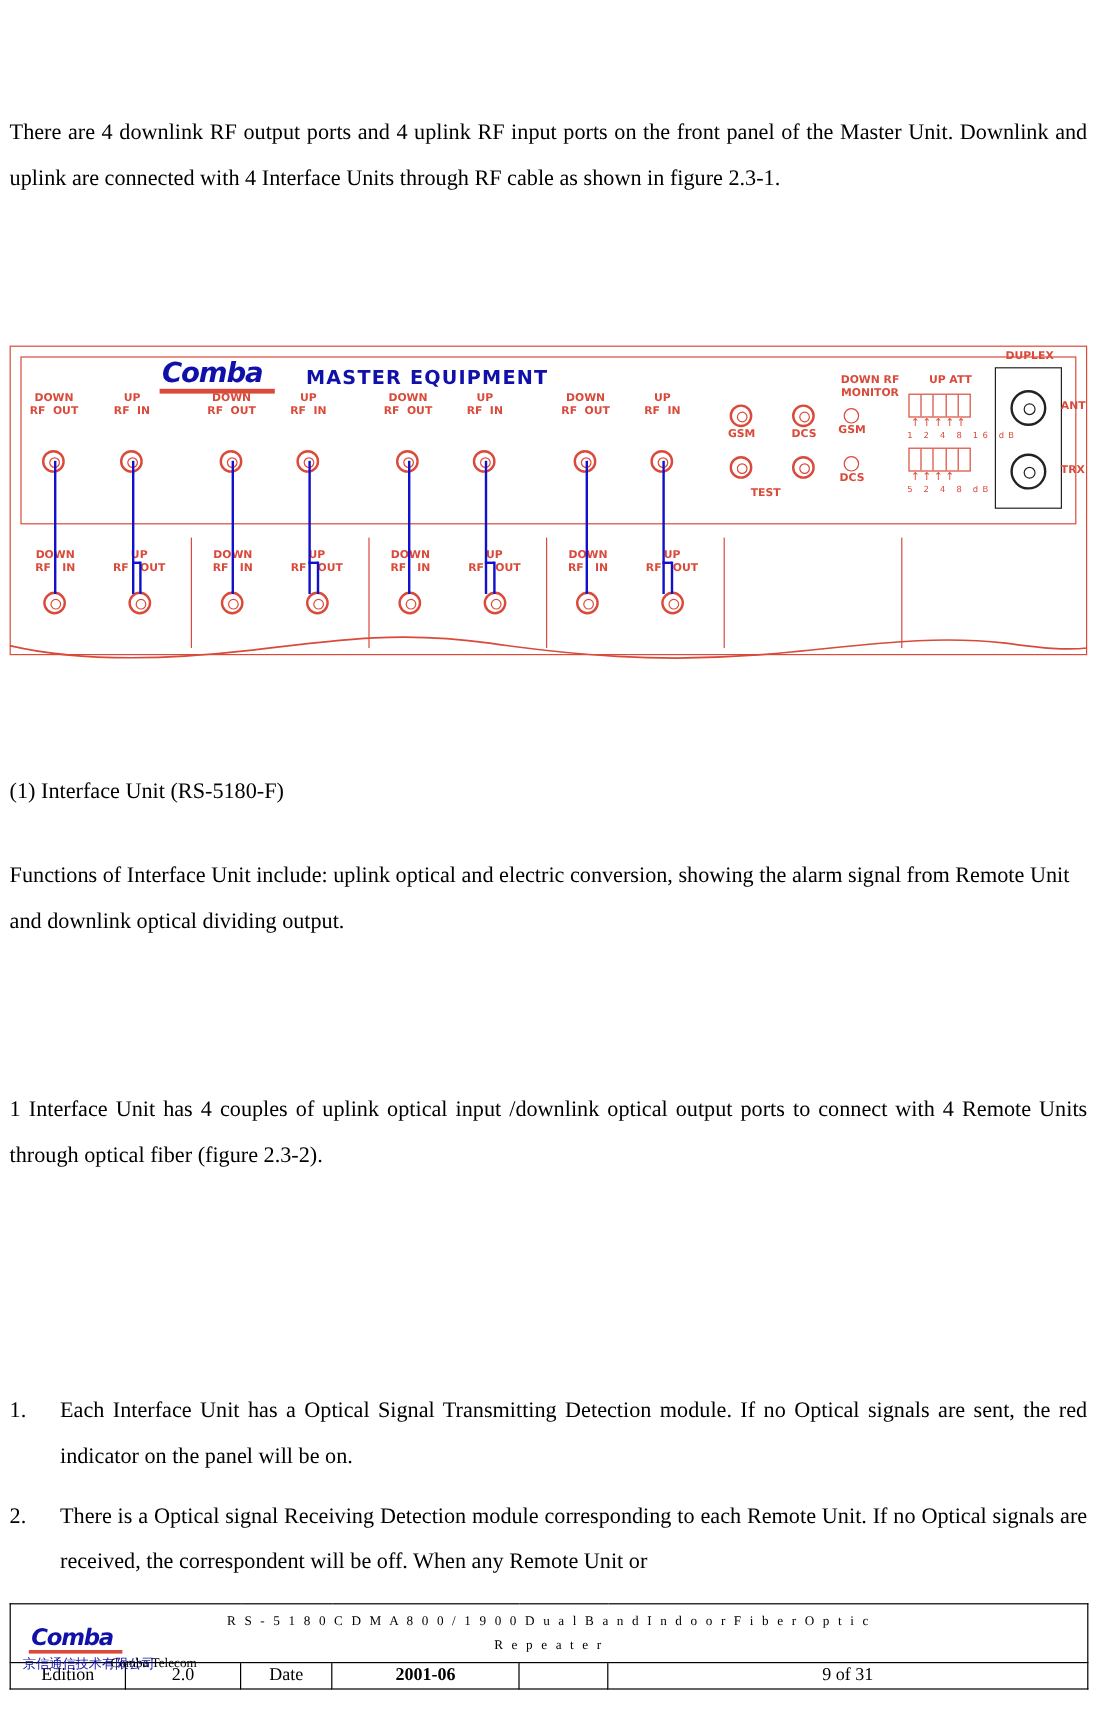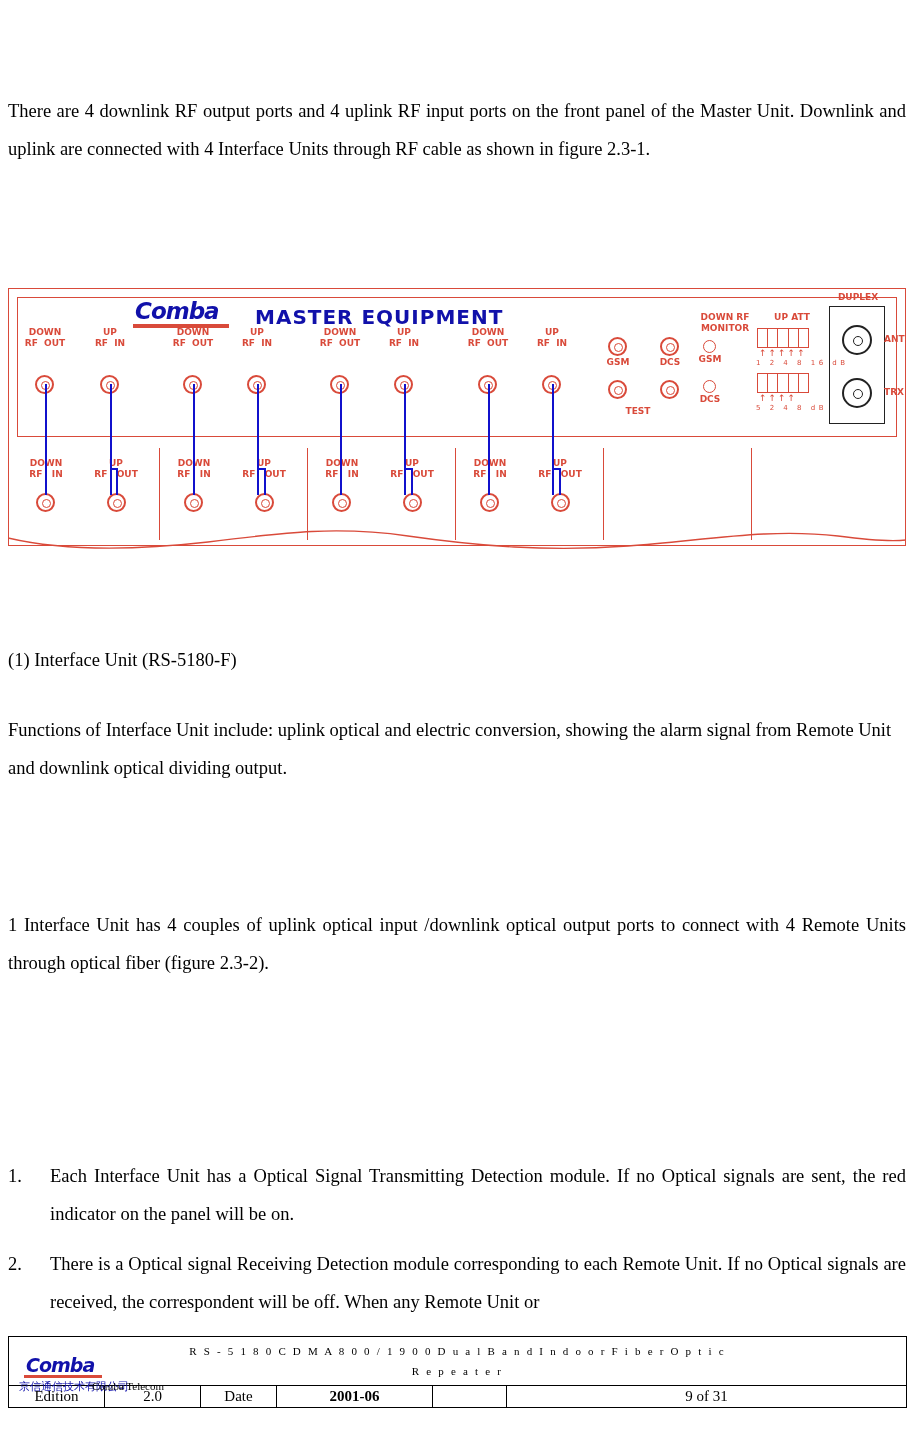--- a/index.html
+++ b/index.html
@@ -65,21 +65,21 @@
     width: 96px;
     height: 4px;
     background: #d94a3a;
   }
   .master-eq {
     position: absolute;
     left: 255px;
     top: 305px;
     font-family: "DejaVu Sans", sans-serif;
     font-weight: bold;
-    font-size: 20px;
+    font-size: 16px;
     color: #1111aa;
     letter-spacing: 1px;
   }
   .lbl {
     position: absolute;
     font-family: "DejaVu Sans", sans-serif;
     font-weight: bold;
     font-size: 9px;
     color: #d94a3a;
     line-height: 11px;

